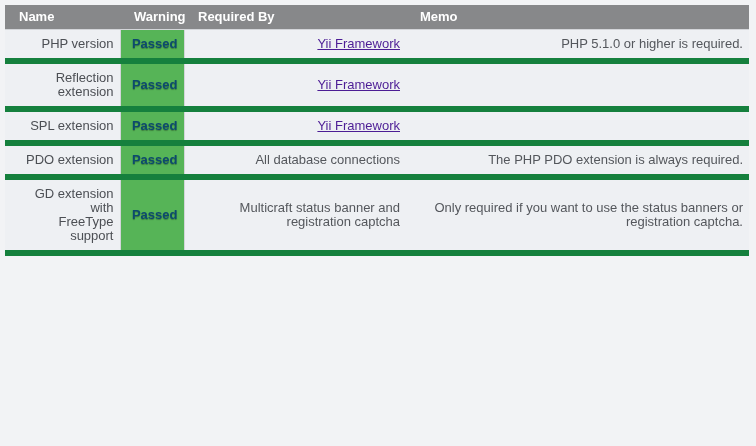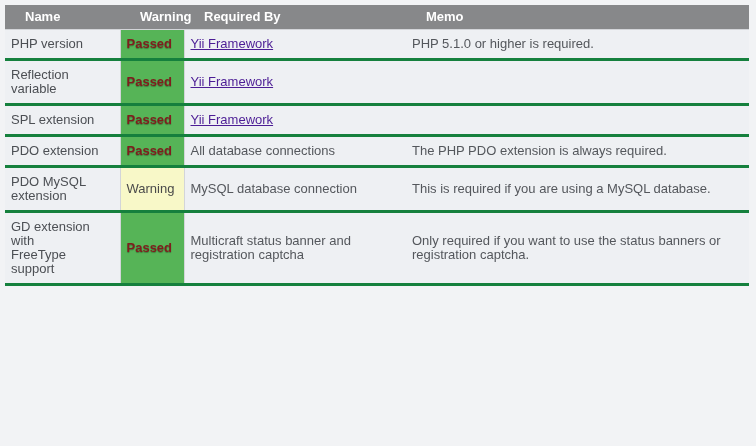--- a/index.html
+++ b/index.html
@@ -26,41 +26,42 @@
   col.c-result { width: 64px; }
   col.c-req    { width: 222px; }
   col.c-memo   { width: 343px; }
 
   th {
     background: #87888a;
     color: #ffffff;
     font-weight: bold;
     font-size: 13px;
     text-align: left;
-    padding: 5px 20px;
+    padding: 5px 14px;
     line-height: 14px;
     border-bottom: 1px solid #d3d5d9;
   }
   td {
     padding: 7px 6px;
     line-height: 14px;
     vertical-align: middle;
-    border-bottom: 3px solid #15803d;
+    border-bottom: 6px solid #15803d;
+    text-align: right;
   }
   td.name-cell {
     white-space: pre-line;
     color: #4c4f54;
   }
   td.result-cell {
     border-left: 1px solid #d3d5d9;
     border-right: 1px solid #d3d5d9;
   }
   td.result-cell[data-status="passed"] {
     background: #56b457;
-    color: #7f1d1d;
+    color: #0c4a6e;
     font-weight: bold;
     text-shadow: 0 1px 1px rgba(0,0,0,0.3);
   }
   td.result-cell[data-status="warning"] {
     background: #f8f8c8;
     color: #4a4a4a;
     font-weight: normal;
   }
   td.req-cell a {
     color: #4c1d95;
@@ -91,45 +92,38 @@
     </thead>
     <tbody>
       <tr>
         <td class="name-cell">PHP version</td>
         <td class="result-cell" data-status="passed"><span>Passed</span></td>
         <td class="req-cell"><a href="#">Yii Framework</a></td>
         <td class="memo-cell">PHP 5.1.0 or higher is required.</td>
       </tr>
       <tr>
         <td class="name-cell">Reflection
-variable</td>
+extension</td>
         <td class="result-cell" data-status="passed"><span>Passed</span></td>
         <td class="req-cell"><a href="#">Yii Framework</a></td>
         <td class="memo-cell"></td>
       </tr>
       <tr>
         <td class="name-cell">SPL extension</td>
         <td class="result-cell" data-status="passed"><span>Passed</span></td>
         <td class="req-cell"><a href="#">Yii Framework</a></td>
         <td class="memo-cell"></td>
       </tr>
       <tr>
         <td class="name-cell">PDO extension</td>
         <td class="result-cell" data-status="passed"><span>Passed</span></td>
         <td class="req-cell"><span>All database connections</span></td>
         <td class="memo-cell">The PHP PDO extension is always required.</td>
       </tr>
       <tr>
-        <td class="name-cell">PDO MySQL
-extension</td>
-        <td class="result-cell" data-status="warning"><span>Warning</span></td>
-        <td class="req-cell"><span>MySQL database connection</span></td>
-        <td class="memo-cell">This is required if you are using a MySQL database.</td>
-      </tr>
-      <tr>
         <td class="name-cell">GD extension
 with
 FreeType
 support</td>
         <td class="result-cell" data-status="passed"><span>Passed</span></td>
         <td class="req-cell"><span>Multicraft status banner and registration captcha</span></td>
         <td class="memo-cell">Only required if you want to use the status banners or registration captcha.</td>
       </tr>
     </tbody>
   </table>

